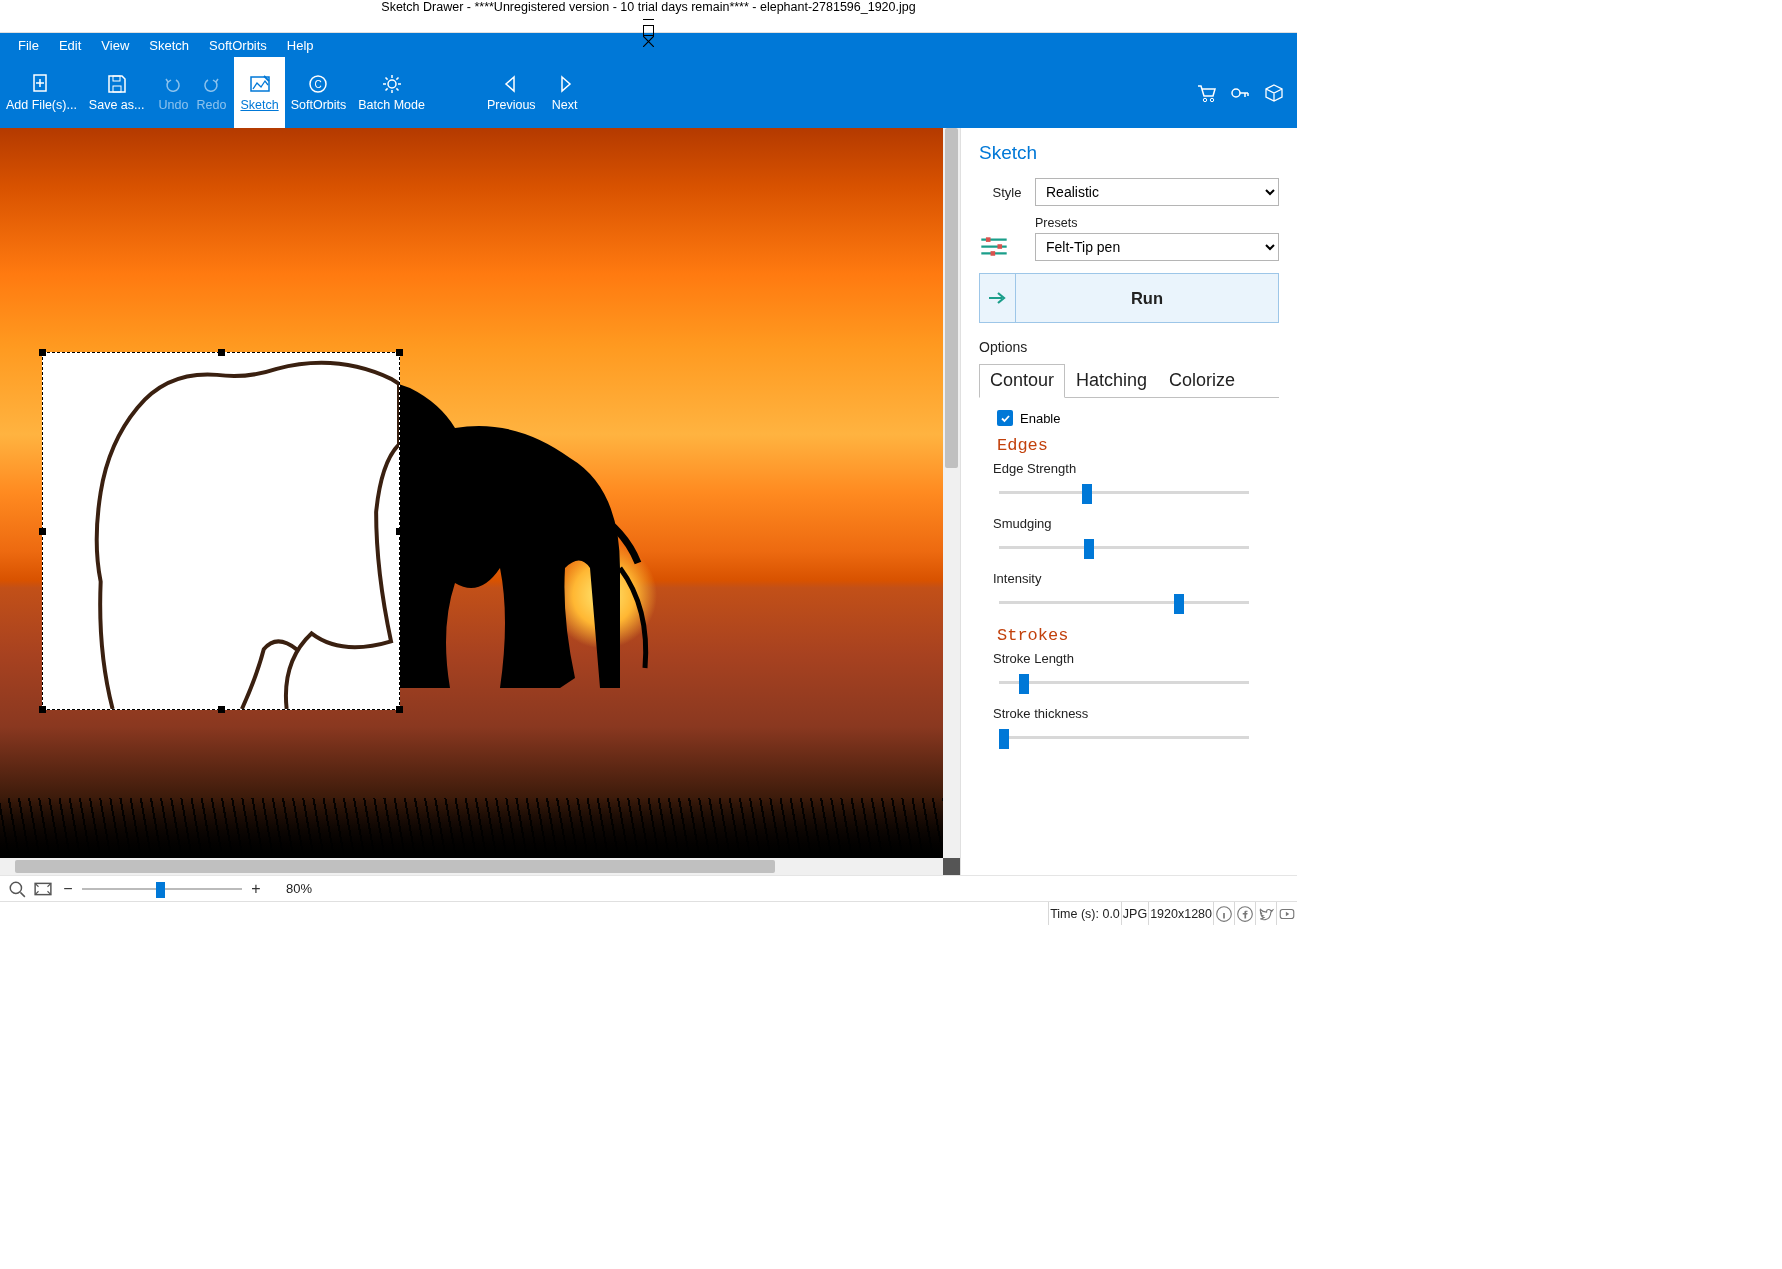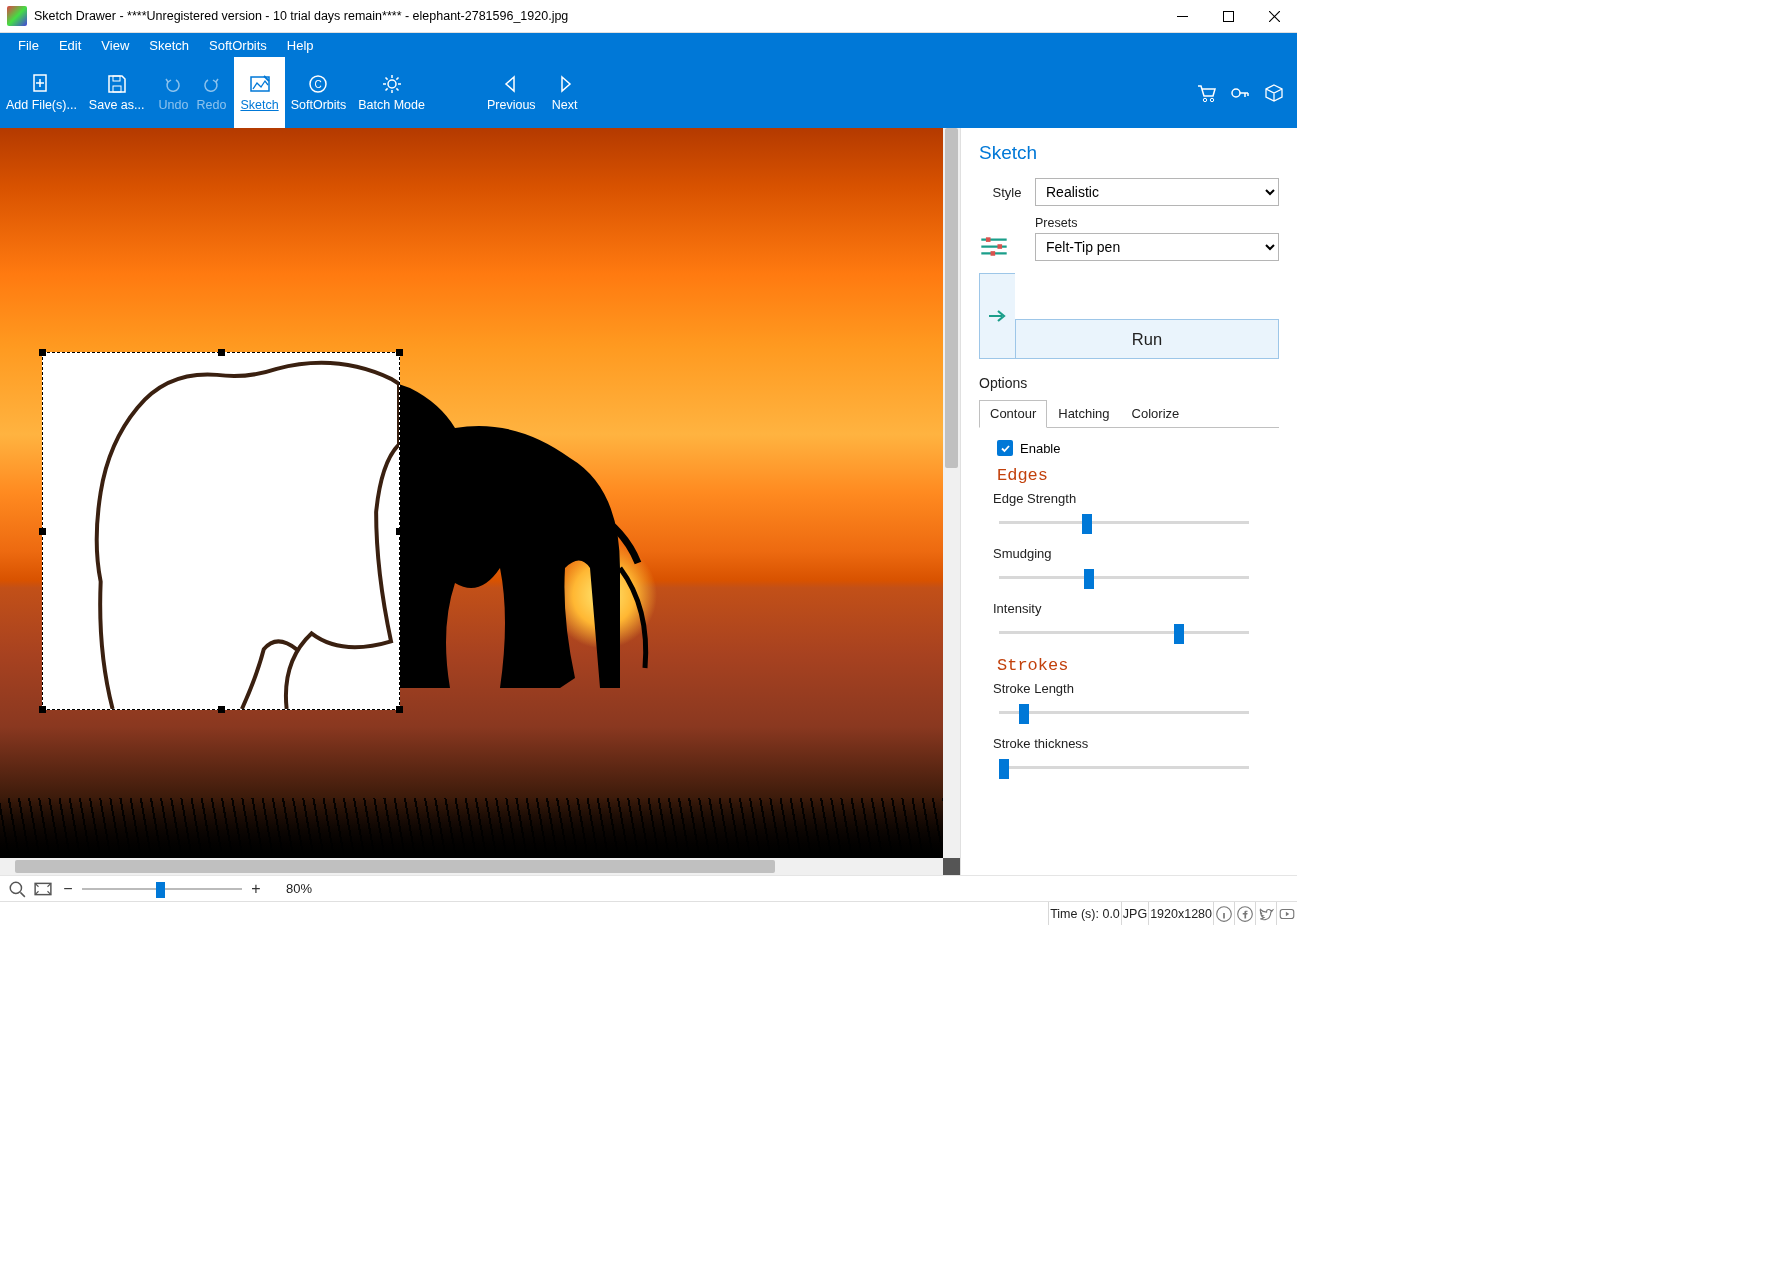--- a/index.html
+++ b/index.html
@@ -1,19 +1,19 @@
 <!DOCTYPE html>
 <html><head>
 <meta charset="utf-8">
 <style>
 * { margin: 0; padding: 0; box-sizing: border-box; font-family: "Segoe UI", Arial, sans-serif; }
 html, body { width: 1297px; height: 925px; overflow: hidden; background: #fff; }
 
 
-.titlebar { height: 33px; background: #fff; display: flex; align-items: center; border-bottom: 1px solid #e0e0e0; }
+.titlebar { height: 33px; background: #fff; display: flex; align-items: center; border-bottom: 1px solid #e0e0e0; flex-direction: column; }
 .titlebar .app-icon { width: 20px; height: 20px; margin: 0 7px; background: linear-gradient(135deg,#d44,#4d4,#44d); border-radius: 2px; }
 .titlebar .title { font-size: 12.5px; color: #000; flex: 1; }
 .titlebar .win-btn { width: 46px; height: 33px; display: flex; align-items: center; justify-content: center; cursor: pointer; }
 .titlebar .win-btn svg { width: 11px; height: 11px; }
 
 
 .menubar { height: 24px; background: #0078d7; color: #fff; display: flex; align-items: center; padding: 0 8px; }
 .menubar .menu-item { padding: 3px 10px; font-size: 13px; cursor: pointer; }
 
 
@@ -71,26 +71,26 @@
 .sidepanel h2 { color: #0078d7; font-weight: 400; font-size: 19px; margin-bottom: 14px; }
 .row { display: flex; align-items: center; margin-bottom: 10px; }
 .row .lbl { font-size: 13px; color: #222; text-align: center; }
 .style-row .lbl { width: 56px; }
 select { flex: 1; height: 28px; font-size: 14px; border: 1px solid #b5b5b5; padding: 2px 6px; background: #fff; }
 .preset-lbl { font-size: 12.5px; color: #222; margin-left: 56px; margin-bottom: 3px; }
 .preset-row { display: flex; align-items: center; margin-bottom: 12px; }
 .preset-icon { width: 30px; height: 22px; display: flex; align-items: center; justify-content: center; margin-right: 26px; }
 .run-row { display: flex; margin-bottom: 16px; }
 .run-icon { width: 36px; display: flex; align-items: center; justify-content: center; border: 1px solid #9dc6e8; background: #eaf4fc; border-right: none; }
-.run-btn { flex: 1; height: 40px; border: 1px solid #9dc6e8; background: #eaf4fc; font-size: 16.5px; font-weight: 400; color: #222; cursor: pointer; margin-top: 46px; }
+.run-btn { flex: 1; height: 50px; border: 1px solid #9dc6e8; background: #eaf4fc; font-size: 16.5px; font-weight: 700; color: #222; cursor: pointer; }
 .opts-hdr { font-size: 14px; color: #222; margin-bottom: 8px; }
 
 
 .tabs { display: flex; border-bottom: 1px solid #c0c0c0; margin-bottom: 12px; }
-.tab { padding: 5px 10px 6px; font-size: 13px; color: #222; cursor: pointer; position: relative; top: 1px; border: 1px solid transparent; }
+.tab { padding: 5px 10px 6px; font-size: 18px; color: #222; cursor: pointer; position: relative; top: 1px; border: 1px solid transparent; }
 .tab.active { border: 1px solid #c0c0c0; border-bottom-color: #fff; background: #fff; }
 
 .enable-row { display: flex; align-items: center; gap: 7px; margin-left: 18px; margin-bottom: 10px; }
 .checkbox { width: 16px; height: 16px; background: #0078d7; border-radius: 2px; display: flex; align-items: center; justify-content: center; }
 .checkbox svg { width: 11px; height: 11px; }
 
 .group-hdr { font-size: 17px; color: #c2410c; margin: 6px 0 6px 18px; font-family: Liberation Mono, monospace; }
 .slider-lbl { font-size: 13px; color: #222; margin: 0 0 6px 14px; }
 .slider { position: relative; height: 20px; margin: 0 30px 14px 20px; }
 .slider .track { position: absolute; left: 0; right: 0; top: 9px; height: 3px; background: #d8d8d8; }

